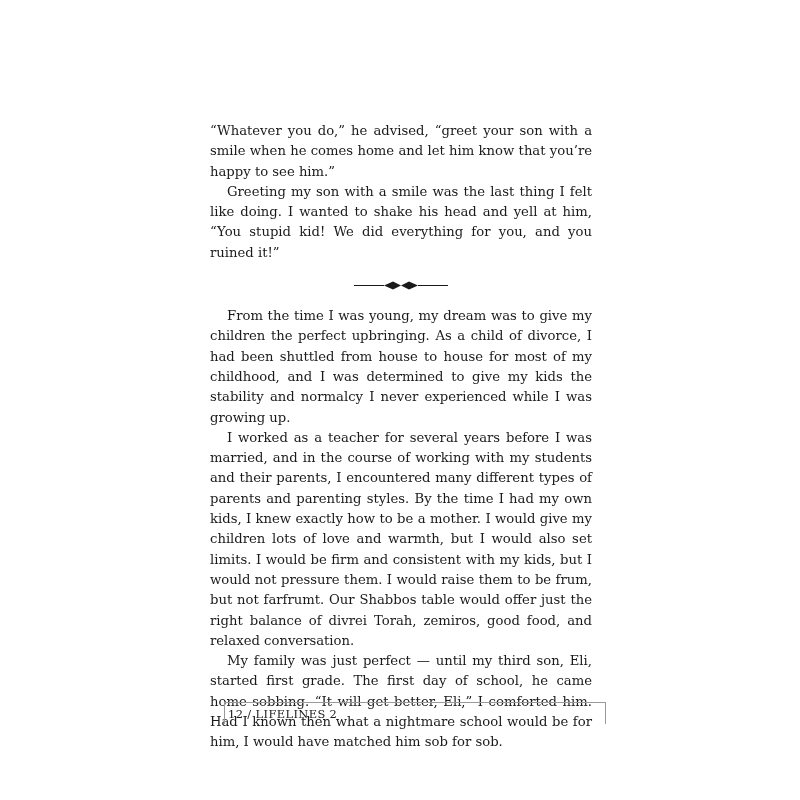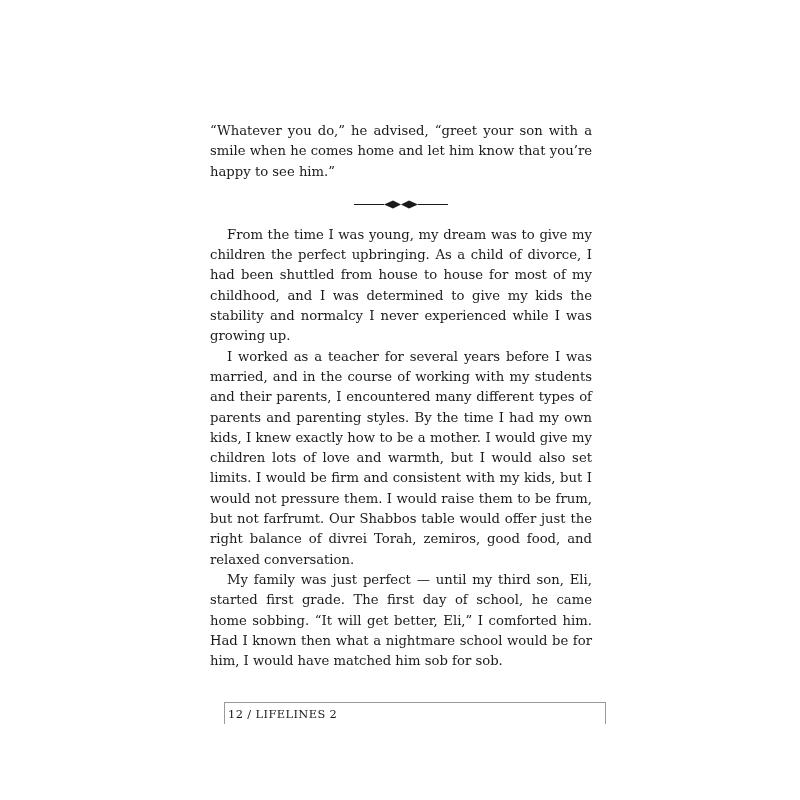--- a/index.html
+++ b/index.html
@@ -83,20 +83,21 @@
   }
 </style>
 </head>
 <body>
 
 <div class="page">
 
   <div class="text-column">
 
     <p class="para noindent"><span>“Whatever you do,” he advised, “greet your son with a smile when he comes home and let him know that you’re happy to see him.”</span></p>
+    <p class="para"><span>Greeting my son with a smile was the last thing I felt like doing. I wanted to shake his head and yell at him, “You stupid kid! We did everything for you, and you ruined it!”</span></p>
 
     <div class="divider">
       <svg class="orn" viewBox="0 0 94 11">
         <path d="M0 5.5 L30 5.5" stroke="#1a1a1a" stroke-width="1"></path>
         <path d="M64 5.5 L94 5.5" stroke="#1a1a1a" stroke-width="1"></path>
         <path d="M30 5.5 L39 1.6 L47 5.5 L39 9.4 Z" fill="#1a1a1a"></path>
         <path d="M47 5.5 L55 1.6 L64 5.5 L55 9.4 Z" fill="#1a1a1a"></path>
       </svg>
     </div>
 

